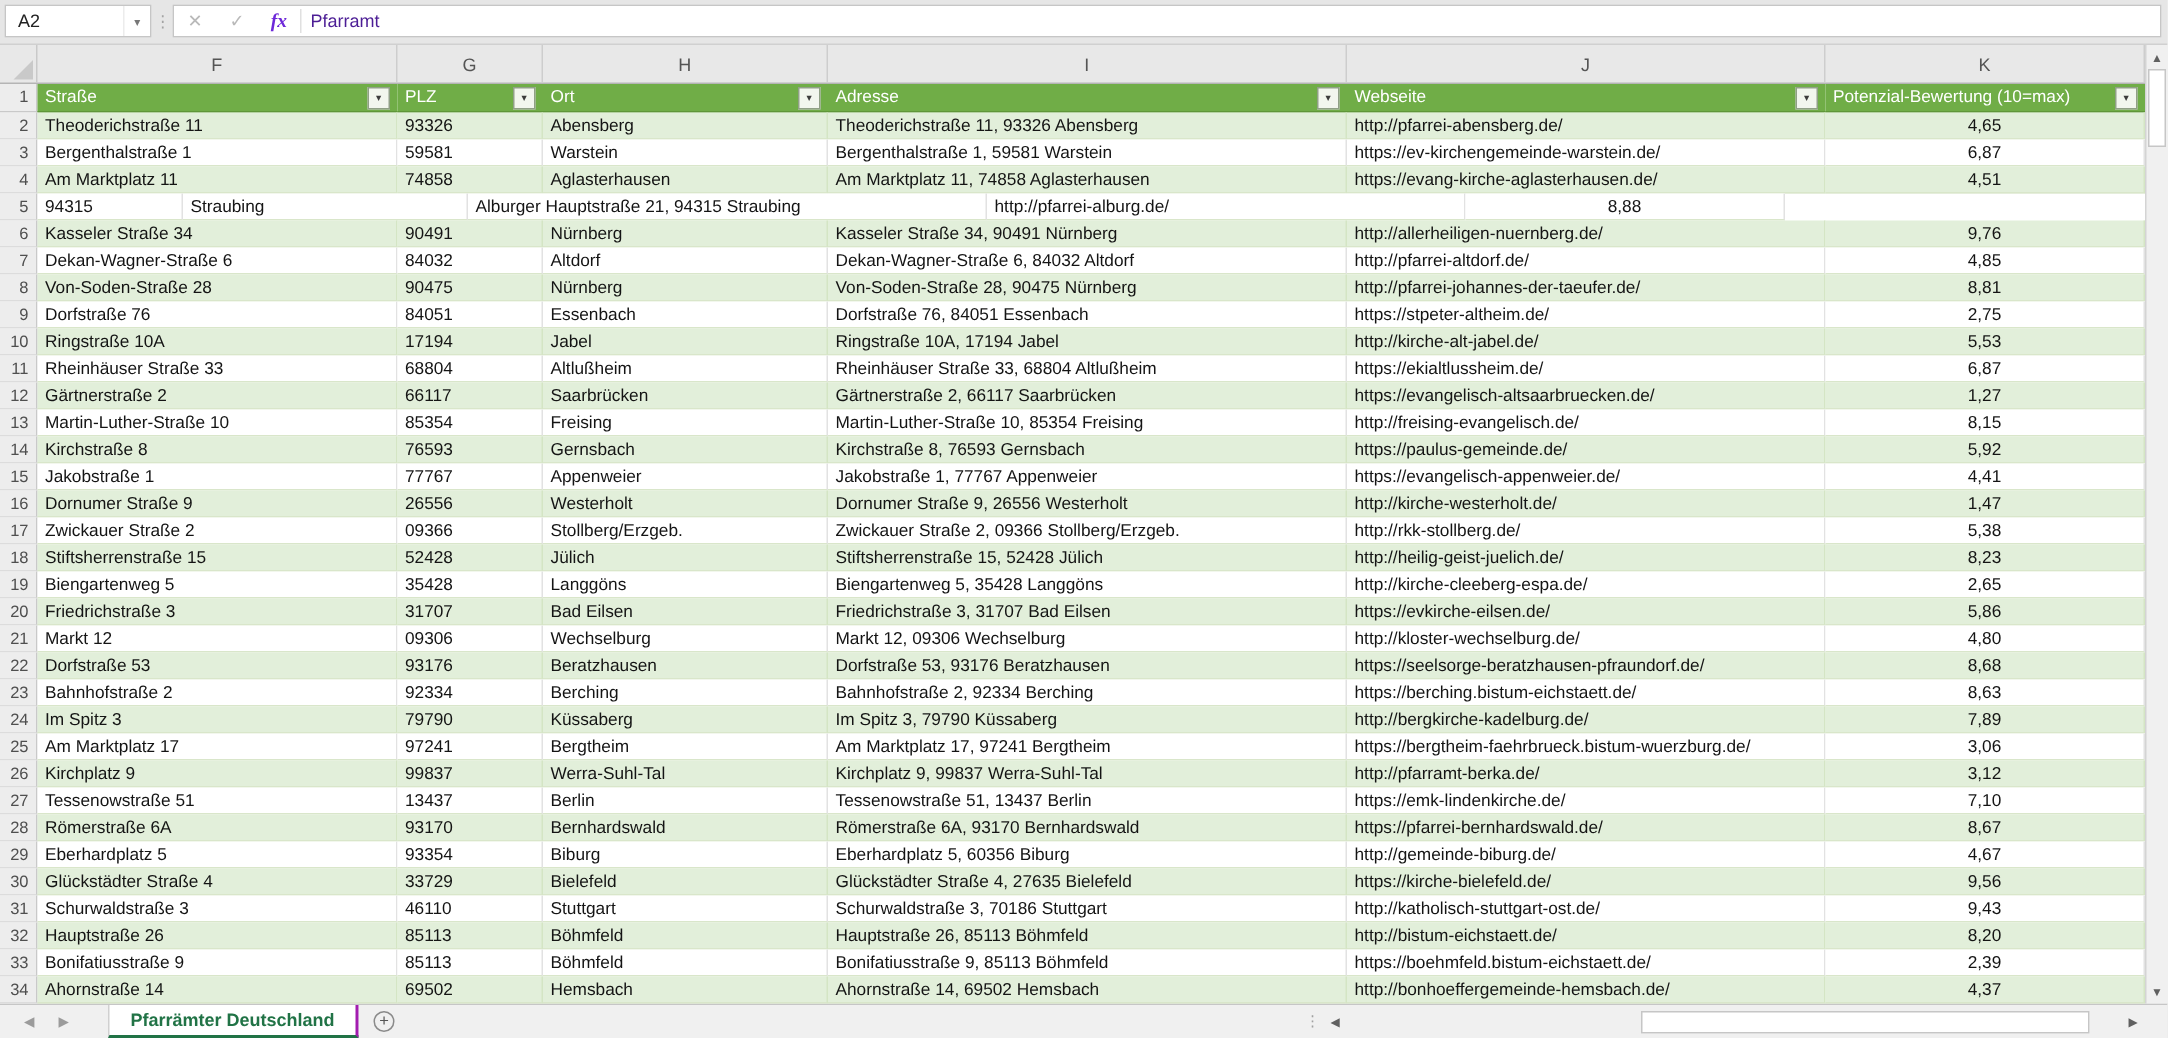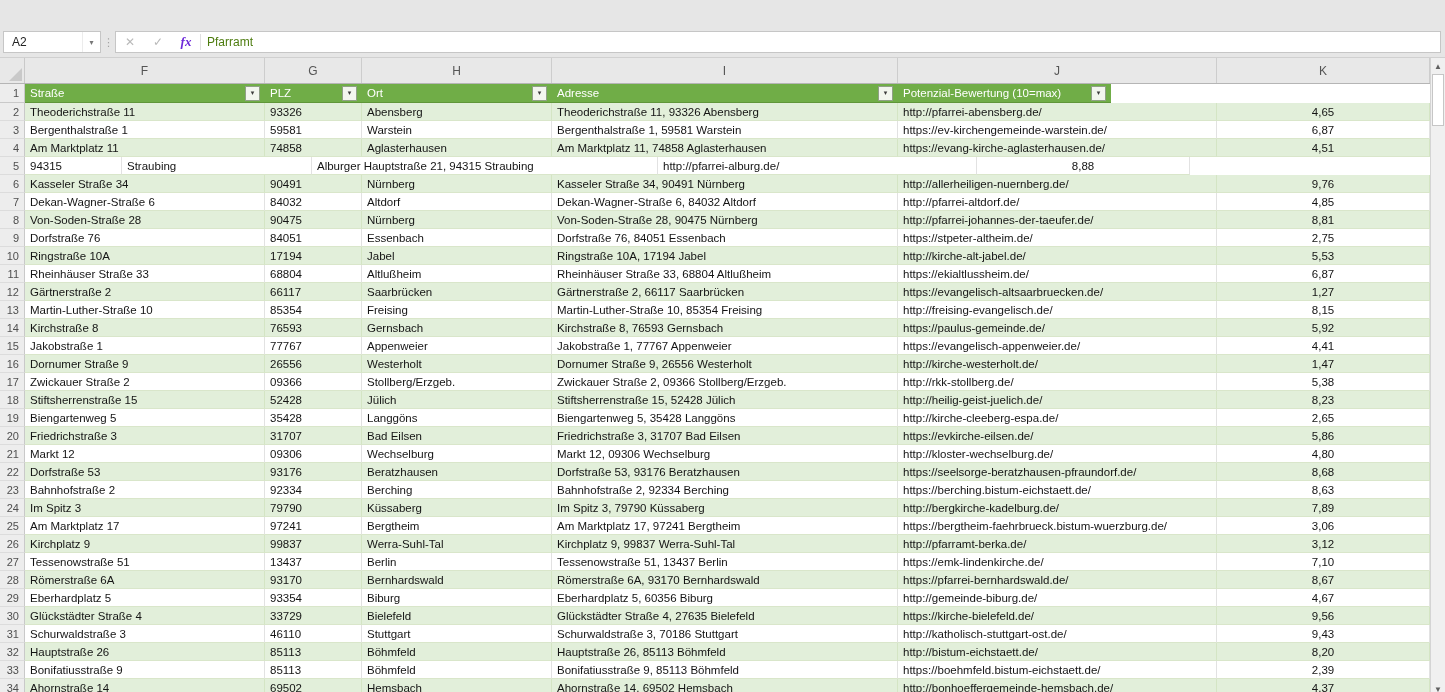--- a/index.html
+++ b/index.html
@@ -1,33 +1,33 @@
 <!DOCTYPE html>
 <html style="--header-green: #70AD47; --band-green: #E2EFDA; --tab-green: #217346;"><head>
 <meta charset="utf-8">
 <style>
   * { margin:0; padding:0; box-sizing:border-box; }
   html,body { width:1445px; height:692px; overflow:hidden;
               font-family:"Liberation Sans", sans-serif; background:#e6e6e6; }
 
   
   .formula-row { height:30px; display:flex; align-items:center; background:#e6e6e6;
-                 border-bottom:1px solid #d0d0d0; padding:3px 4px 4px 3px;margin-top:28px; }
+                 border-bottom:1px solid #d0d0d0; padding:3px 4px 4px 3px; }
   .name-box { width:98px; height:22px; background:#fff; border:1px solid #c6c6c6;
               display:flex; align-items:center; padding-left:8px; font-size:12px; color:#222; }
   .name-caret { margin-left:auto; width:18px; height:100%; display:flex; align-items:center;
                 justify-content:center; color:#777; font-size:8px; border-left:1px solid #ececec; }
   .fbar-grip { width:14px; text-align:center; color:#a3a3a3; font-size:11px; letter-spacing:-1px; }
   .fx-strip { flex:1; height:22px; background:#fff; border:1px solid #c6c6c6;
               display:flex; align-items:center; }
   .fbtn { width:28px; text-align:center; color:#b9b9b9; font-size:12px; cursor:default; }
   .fbtn.fx { color:#6d28d9; font-style:italic; font-weight:bold;
              font-family:"Liberation Serif", serif; font-size:13px; }
   .fx-sep { width:1px; height:16px; background:#e0e0e0; margin-right:6px; }
-  .formula-text { font-size:12px; color:#4d7c0f; }
+  .formula-text { font-size:12px; color:#4c1d95; }
 
   
   .main { display:flex; height:639px; background:#fff; }
   .sheet-area { width:1430px; }
   .col-header-row { height:26px; display:flex; background:#e8e8e8;
                     border-bottom:1px solid #b5b5b5; }
   .corner { width:25px; flex:0 0 auto; border-right:1px solid #c9c9c9; position:relative; }
   .corner::after { content:''; position:absolute; right:2px; bottom:2px;
                    border-left:13px solid transparent; border-bottom:13px solid #c9c9c9; }
   .col-letter { display:flex; align-items:center; justify-content:center; font-size:12px;
@@ -128,20 +128,24 @@
             <span class="filter-btn">▾</span>
           </div>
           <div class="cell colw-2">
             <span>Ort</span>
             <span class="filter-btn">▾</span>
           </div>
           <div class="cell colw-3">
             <span>Adresse</span>
             <span class="filter-btn">▾</span>
           </div>
+          <div class="cell colw-4">
+            <span>Webseite</span>
+            <span class="filter-btn">▾</span>
+          </div>
           <div class="cell colw-5">
             <span>Potenzial-Bewertung (10=max)</span>
             <span class="filter-btn">▾</span>
           </div>
         </div>
         <div class="row band">
           <div class="rownum">2</div>
           <div class="cell colw-0">Theoderichstraße 11</div>
           <div class="cell colw-1">93326</div>
           <div class="cell colw-2">Abensberg</div>

